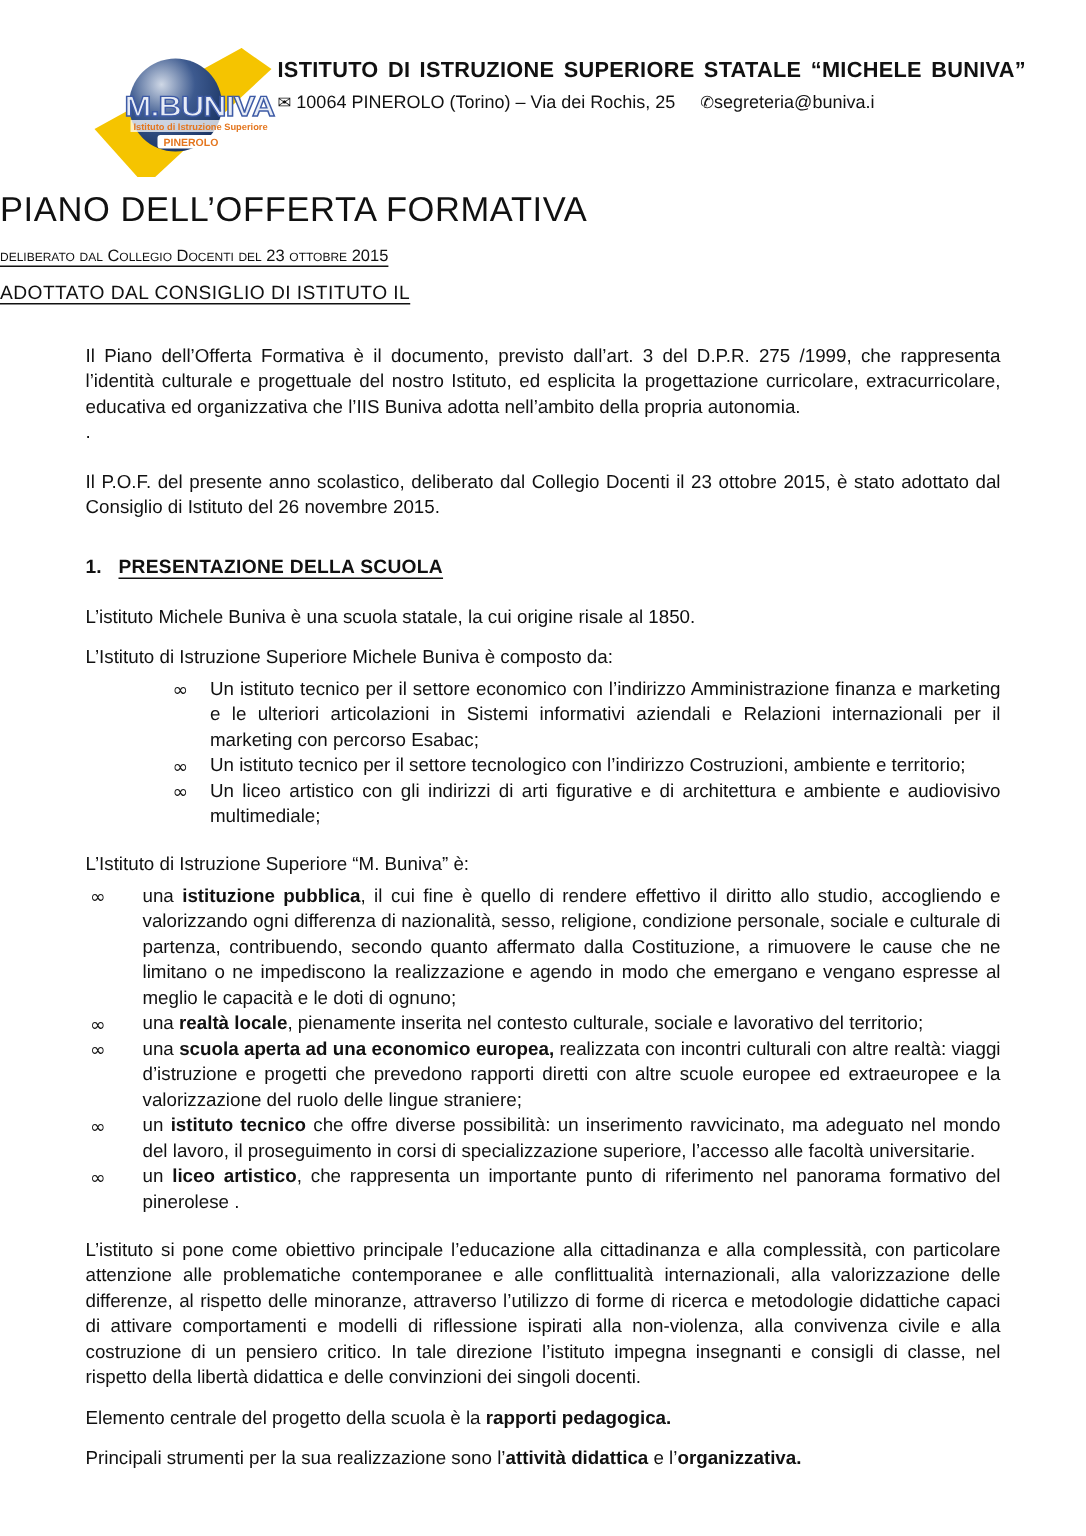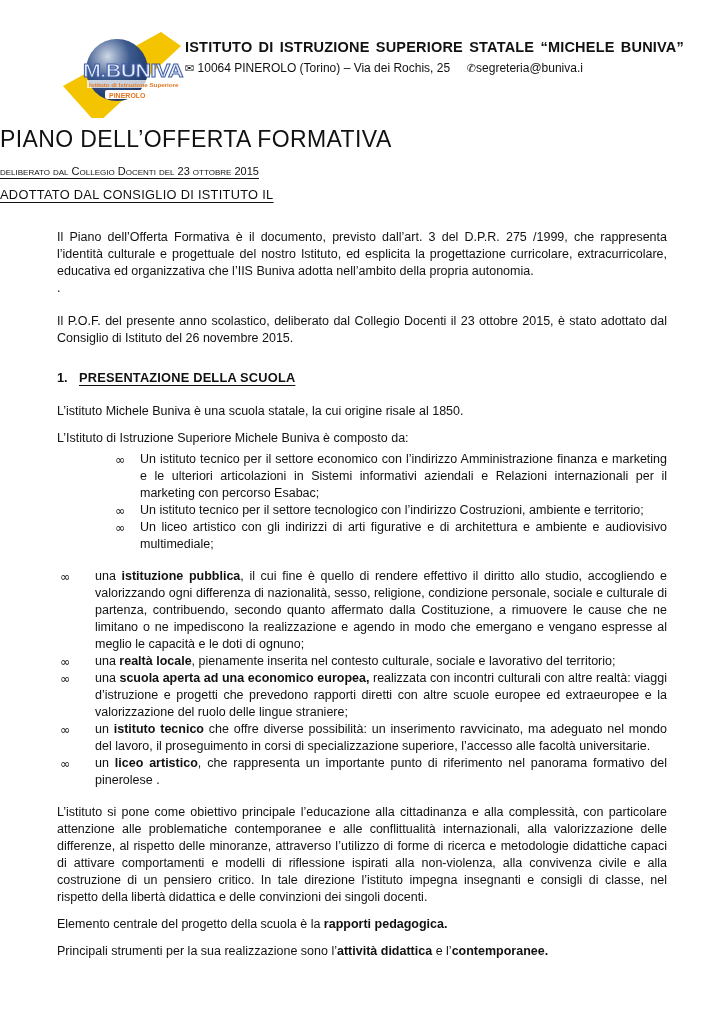--- a/index.html
+++ b/index.html
@@ -100,20 +100,21 @@
         </div>
         <div class="bitem">
           <span class="bullet">∞</span>
           <span class="bitext"><span>Un istituto tecnico per il settore tecnologico con l’indirizzo Costruzioni, ambiente e territorio;</span></span>
         </div>
         <div class="bitem">
           <span class="bullet">∞</span>
           <span class="bitext"><span>Un liceo artistico con gli indirizzi di arti figurative e di architettura e ambiente e audiovisivo multimediale;</span></span>
         </div>
       </div>
+      <p class="para gap-sm"><span>L’Istituto di Istruzione Superiore “M. Buniva” è:</span></p>
       <div class="blist outer">
         <div class="bitem">
           <span class="bullet">∞</span>
           <span class="bitext"><span>una </span><span class="b">istituzione pubblica</span><span>, il cui fine è quello di rendere effettivo il diritto allo studio, accogliendo e valorizzando ogni differenza di nazionalità, sesso, religione, condizione personale, sociale e culturale di partenza, contribuendo, secondo quanto affermato dalla Costituzione, a rimuovere le cause che ne limitano o ne impediscono la realizzazione e agendo in modo che emergano e vengano espresse al meglio le capacità e le doti di ognuno;</span></span>
         </div>
         <div class="bitem">
           <span class="bullet">∞</span>
           <span class="bitext"><span>una </span><span class="b">realtà locale</span><span>, pienamente inserita nel contesto culturale, sociale e lavorativo del territorio;</span></span>
         </div>
         <div class="bitem">
@@ -124,16 +125,16 @@
           <span class="bullet">∞</span>
           <span class="bitext"><span>un </span><span class="b">istituto tecnico</span><span> che offre diverse possibilità: un inserimento ravvicinato, ma adeguato nel mondo del lavoro, il proseguimento in corsi di specializzazione superiore, l’accesso alle facoltà universitarie.</span></span>
         </div>
         <div class="bitem">
           <span class="bullet">∞</span>
           <span class="bitext"><span>un </span><span class="b">liceo artistico</span><span>, che rappresenta un importante punto di riferimento nel panorama formativo del pinerolese .</span></span>
         </div>
       </div>
       <p class="para"><span>L’istituto si pone come obiettivo principale l’educazione alla cittadinanza e alla complessità, con particolare attenzione alle problematiche contemporanee e alle conflittualità internazionali, alla valorizzazione delle differenze, al rispetto delle minoranze, attraverso l’utilizzo di forme di ricerca e metodologie didattiche capaci di attivare comportamenti e modelli di riflessione ispirati alla non-violenza, alla convivenza civile e alla costruzione di un pensiero critico. In tale direzione l’istituto impegna insegnanti e consigli di classe, nel rispetto della libertà didattica e delle convinzioni dei singoli docenti.</span></p>
       <p class="para"><span>Elemento centrale del progetto della scuola è la </span><span class="b">rapporti pedagogica.</span></p>
-      <p class="para"><span>Principali strumenti per la sua realizzazione sono l’</span><span class="b">attività didattica</span><span> e l’</span><span class="b">contemporanee.</span></p>
+      <p class="para"><span>Principali strumenti per la sua realizzazione sono l’</span><span class="b">attività didattica</span><span> e l’</span><span class="b">organizzativa.</span></p>
     </main>
 
 </div>
 
 </body></html>

